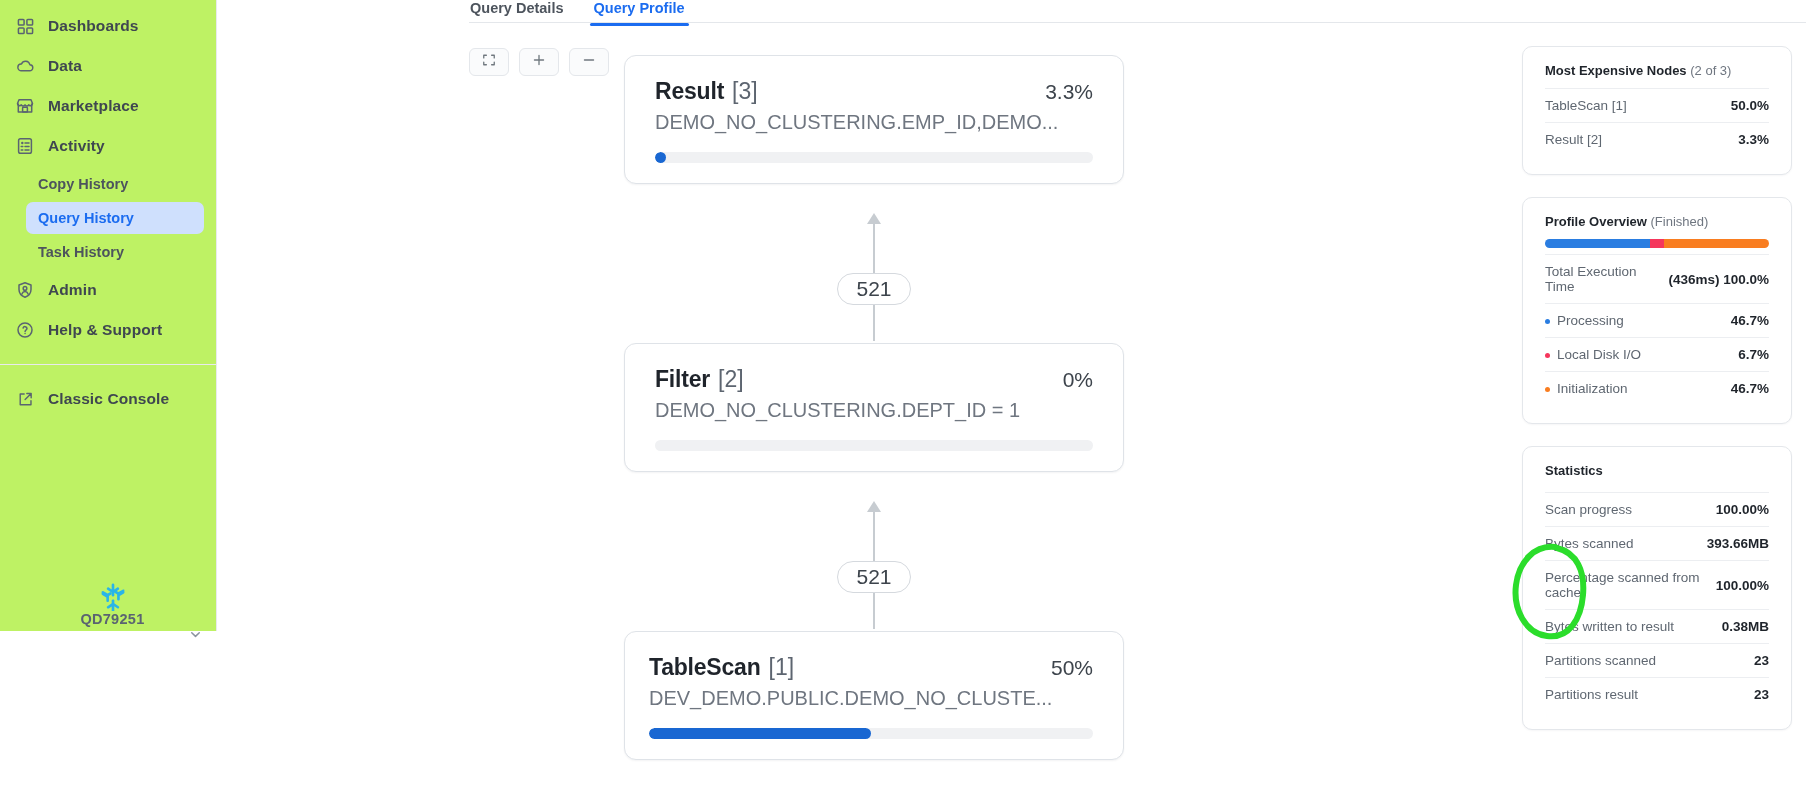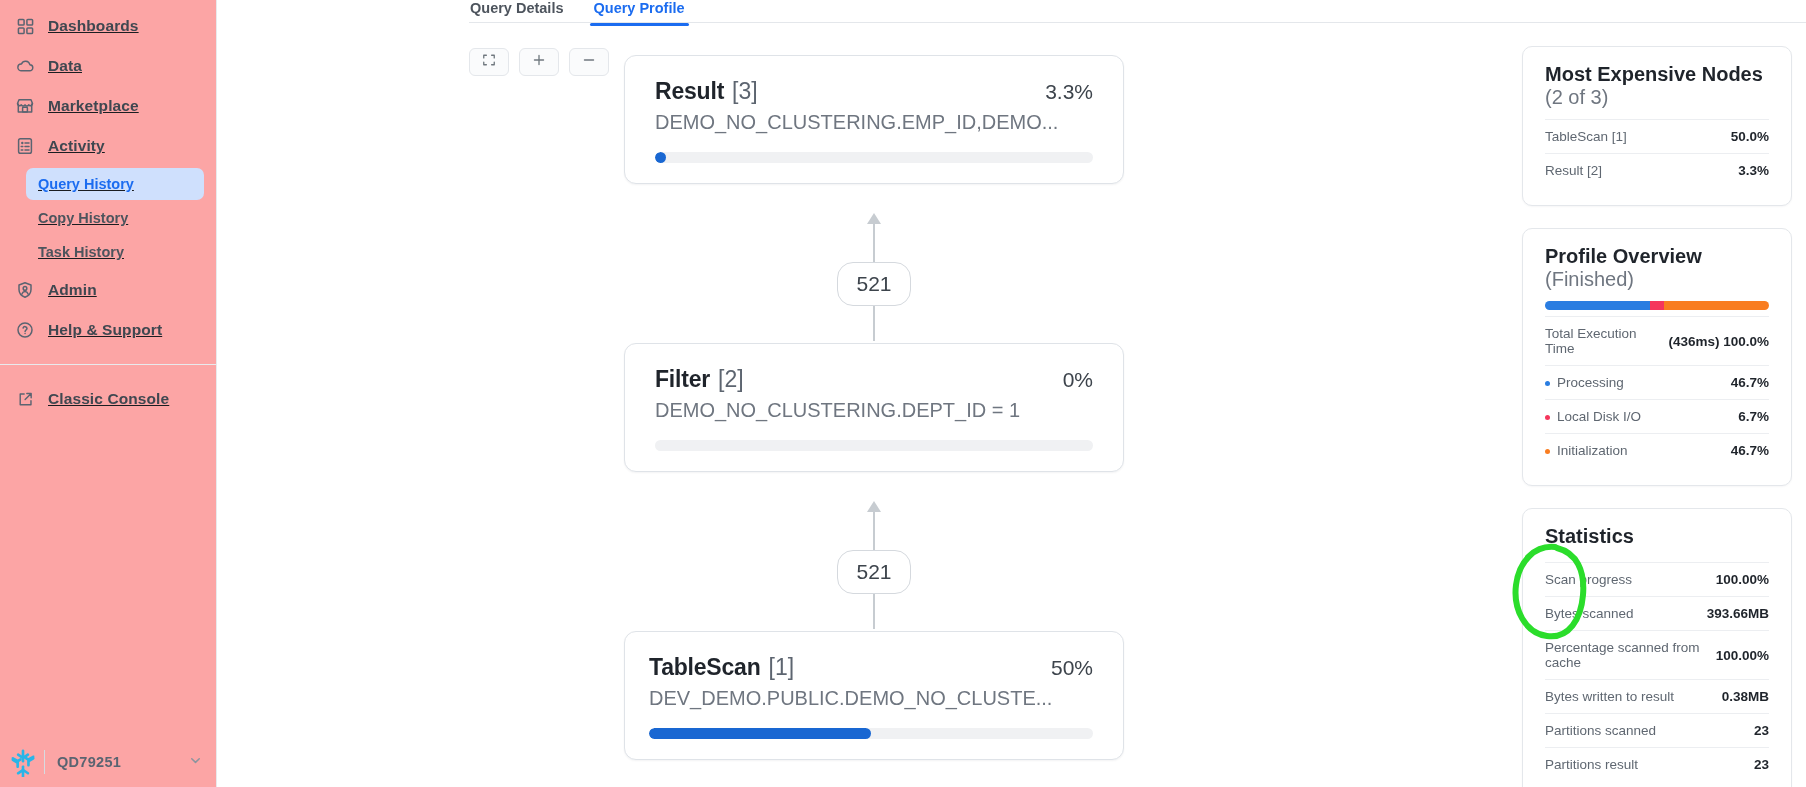--- a/index.html
+++ b/index.html
@@ -7,26 +7,25 @@
     width: 1806px; height: 787px;
     font-family: "Liberation Sans", sans-serif;
     background: #ffffff;
     overflow: hidden;
     color: #1a1d21;
   }
   #app { position: relative; width: 1806px; height: 787px; display: flex; }
 
   
   #sidebar {
-    width: 217px; height: 787px;
-    background: #fca5a5;
+    width: 217px; height: 631px;
+    background: #bef264;
     border-right: 1px solid #e8eaed;
     position: relative;
     flex: 0 0 217px;
-    text-decoration: underline;
   }
   .nav-top { padding-top: 6px; }
   .nav-item {
     display: flex; align-items: center;
     height: 40px; padding-left: 10px;
     cursor: pointer;
   }
   .nav-item .ico {
     width: 30px; flex: 0 0 30px;
     display: flex; align-items: center; justify-content: center;
@@ -44,21 +43,21 @@
     cursor: pointer;
   }
   .sub-item.active { background: #cfe0fd; color: #1b6cf0; }
   .nav-divider {
     height: 1px; background: #e8eaed;
     margin: 14px 0 14px 0;
   }
   .footer-acct {
     position: absolute; left: 0; bottom: 0;
     width: 217px; height: 50px;
-    display: flex; align-items: center; padding-left: 8px;
+    display: flex; align-items: center; padding-left: 8px; flex-direction: column;
   }
   .sf-logo { width: 30px; height: 30px; flex:0 0 30px; }
   .acct-sep { width:1px; height:24px; background:#d7dbe0; margin:0 12px 0 6px;}
   .acct-name { font-size:14.5px; color:#5a6471; font-weight:600; letter-spacing:.3px;}
   .acct-chev { margin-left:auto; margin-right:14px; color:#8b949e;}
 
   
   #main { position: relative; flex: 1; height: 787px; }
 
   .tabs-row {
@@ -127,36 +126,36 @@
 
   .edge-line { position:absolute; width:2px; background:#c7ccd1; }
   .edge-arrow {
     position:absolute; width:0; height:0;
     border-left:7px solid transparent; border-right:7px solid transparent;
     border-bottom:11px solid #c7ccd1;
   }
   .edge-pill {
     position:absolute;
     border:1px solid #d5d9de; background:#ffffff;
-    border-radius:16px; height:44px; min-width:74px;
+    border-radius:16px; height:32px; min-width:74px;
     display:flex; align-items:center; justify-content:center;
-    font-size:21px; color:#3d444c;
+    font-size:21px; color:#3d444c;margin-top:11px;
   }
 
   
   #rightpanel {
     position:absolute; right:14px; top:46px; width:270px;
   }
   .card {
     background:#ffffff; border:1px solid #e4e7eb; border-radius:10px;
     padding: 16px 22px 18px 22px; margin-bottom: 22px;
     box-shadow: 0 1px 2px rgba(16,24,40,.04);
   }
   .card-title {
-    font-size:20px; font-weight:700; color:#1f242b; margin-bottom: 10px;
+    font-size:13px; font-weight:700; color:#1f242b; margin-bottom: 10px;
   }
   .card-title .muted { font-weight:400; color:#6f7680; }
   .krow {
     display:flex; align-items:center; justify-content:space-between;
     padding: 9px 0; font-size:13.5px;
     border-top:1px solid #eceef1;
   }
   .krow:first-of-type { border-top:none; }
   .krow .k { color:#5f6771; }
   .krow .v { color:#1f242b; font-weight:700; white-space:nowrap; }
@@ -213,25 +212,25 @@
         <span class="ico">
           <svg width="18" height="18" viewBox="0 0 18 18" fill="none" stroke="currentColor" stroke-width="1.5">
             <rect x="2.6" y="1.8" width="12.8" height="14.4" rx="1.8"></rect>
             <circle cx="6.3" cy="6" r="1.2" fill="currentColor" stroke="none"></circle>
             <path d="M9 6h4M9 9.5h4M5.2 9.5h1.6M9 13h4M5.2 13h1.6" stroke-linecap="round"></path>
           </svg>
         </span>
         <span class="lbl">Activity</span>
       </div>
 
+      <div class="sub-item">
+        <span>Copy History</span>
+      </div>
       <div class="sub-item active">
         <span>Query History</span>
-      </div>
-      <div class="sub-item">
-        <span>Copy History</span>
       </div>
       <div class="sub-item">
         <span>Task History</span>
       </div>
 
       <div class="nav-item">
         <span class="ico">
           <svg width="18" height="18" viewBox="0 0 18 18" fill="none" stroke="currentColor" stroke-width="1.5">
             <path d="M9 1.8 15 4v4.6c0 4-2.6 6.4-6 7.6-3.4-1.2-6-3.6-6-7.6V4z" stroke-linejoin="round"></path>
             <circle cx="9" cy="7.4" r="1.8"></circle>

